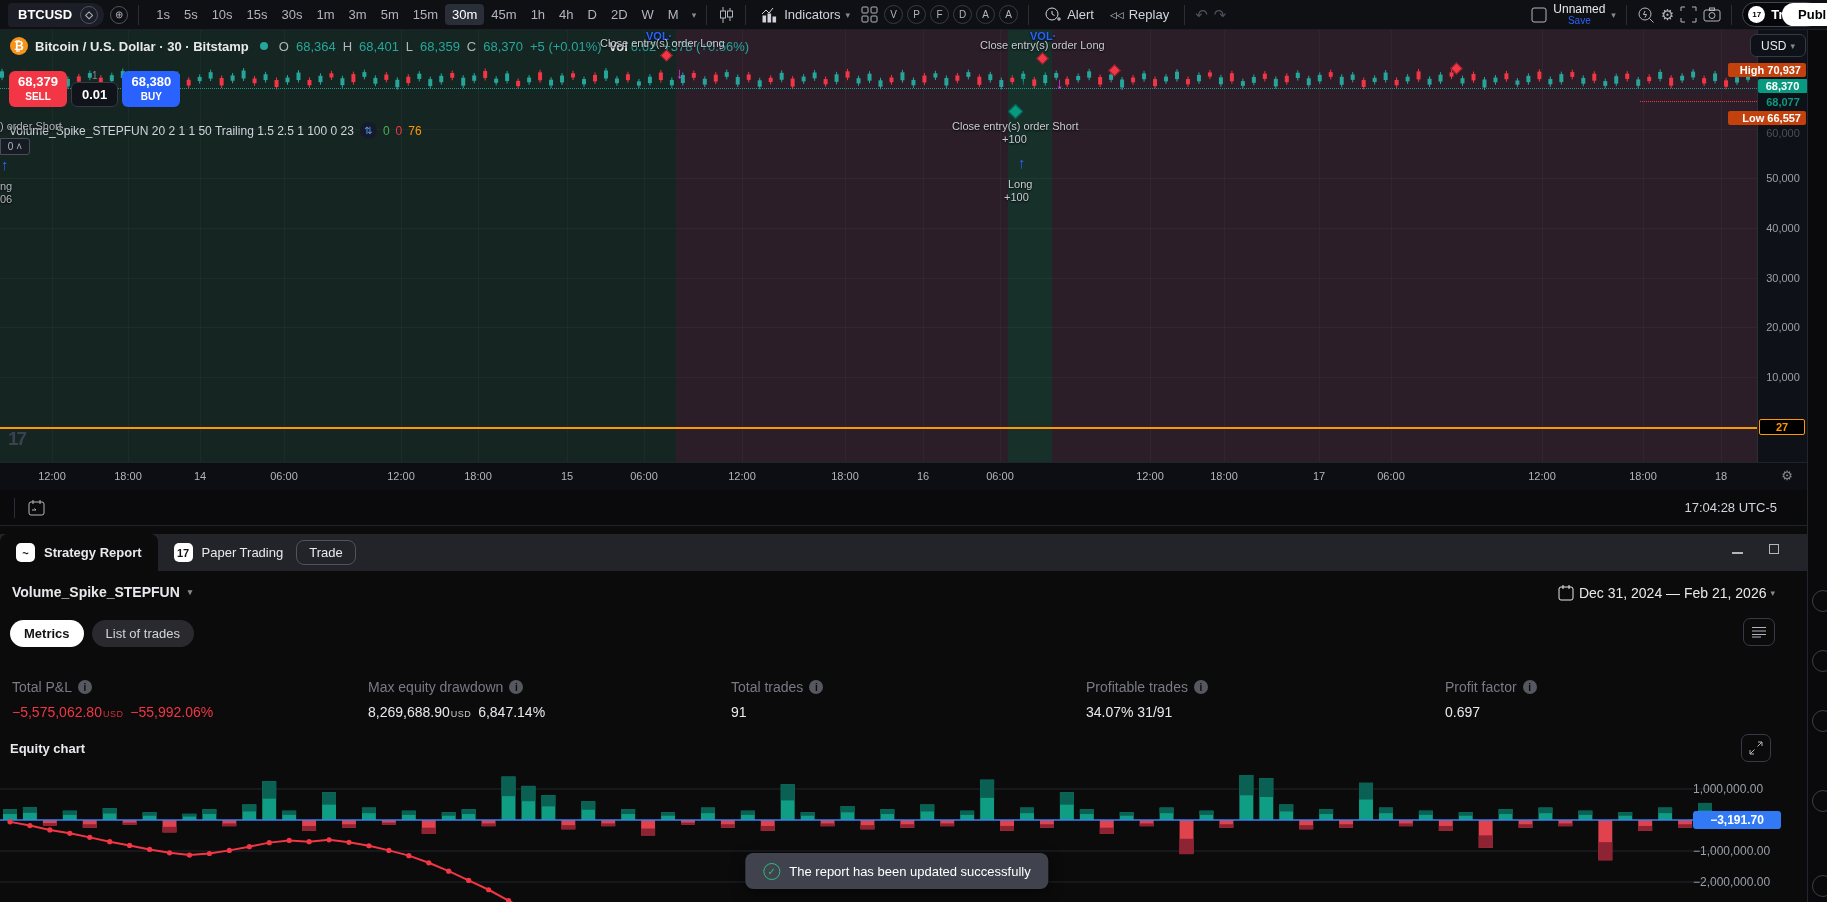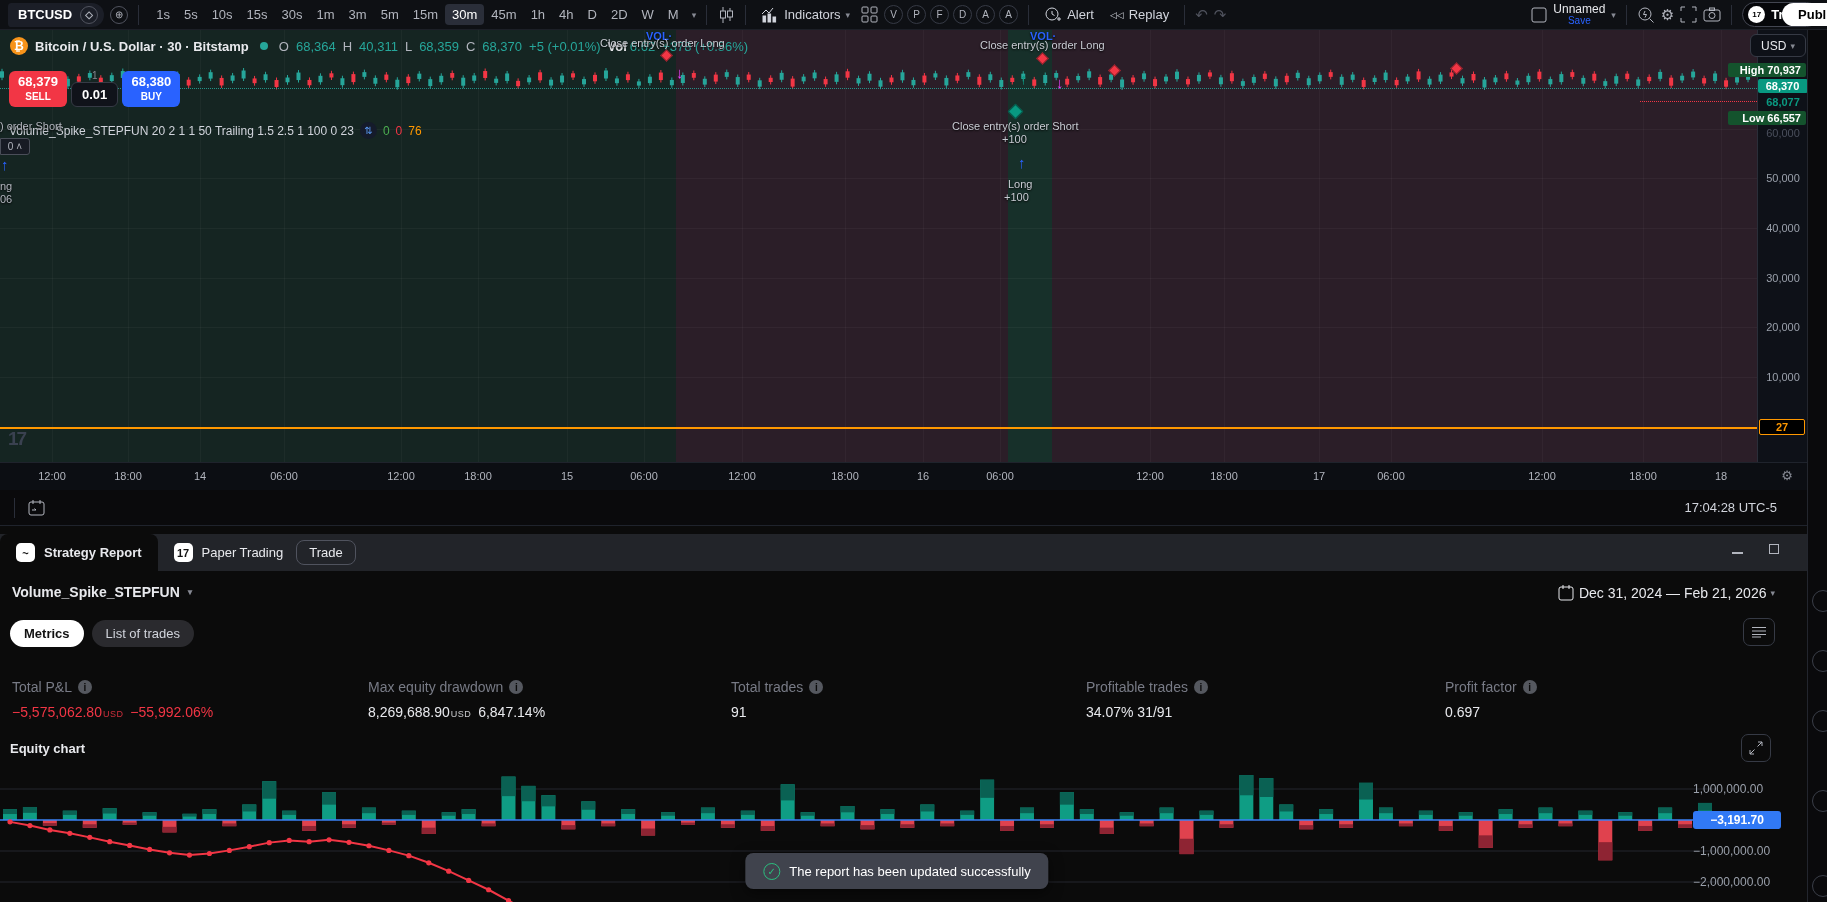--- a/index.html
+++ b/index.html
@@ -56,21 +56,21 @@
   .mk-arrow { position:absolute; font-size:15px; font-weight:bold; line-height:14px;}
   .a-mag { color:#e540fb;} .a-blue { color:#2962ff;} .a-teal { color:#0a9981;}
   .partial { position:absolute; left:0; font-size:11px; color:#b2b5be; text-shadow:0 1px 2px #000;}
   #partial-box { position:absolute; left:0; top:108px; width:30px; height:17px; background:#171b24; border:1px solid #4a4e59; border-radius:0 3px 3px 0; color:#b2b5be; font-size:10px; display:flex; align-items:center; justify-content:center; gap:3px;}
   #watermark { position:absolute; left:8px; top:398px; font-size:19px; font-weight:bold; color:#3a4150; letter-spacing:-2px;}
 
   
   #price-axis { position:absolute; left:1757px; top:30px; width:50px; height:432px; background:#0e1118; border-left:1px solid #2a2e39; font-size:11px; color:#9aa0ab;}
   .pa-scale { position:absolute; left:0; width:50px; text-align:center;}
   .pa-badge { position:absolute; color:#fff; font-weight:bold; font-size:11px; text-align:right; padding:1px 5px 1px 4px; border-radius:2px;}
-  .pa-blue { background:#14532d; left:-30px; width:78px;}
+  .pa-blue { background:#c2410c; left:-30px; width:78px;}
   #usd-btn { position:absolute; left:-8px; top:4px; width:56px; height:23px; border:1px solid #363a45; border-radius:6px; background:#0e1118; color:#e8e9ed; font-size:12px; display:flex; align-items:center; justify-content:center; gap:4px;}
   #orange-tag { position:absolute; left:1px; top:389px; width:46px; border:1px solid #ff9800; border-radius:2px; color:#ff9800; background:#000000; text-align:center; font-weight:bold; padding:1px 0;}
 
   
   #timeaxis { position:absolute; left:0; top:462px; width:1807px; height:28px; background:#0c0e13; border-top:1px solid #1f232c; font-size:11px; color:#b2b5be;}
   .ta-label { position:absolute; top:7px; transform:translateX(-50%);}
   #ta-gear { position:absolute; right:14px; top:5px; color:#868993; font-size:13px;}
   #rangebar { position:absolute; left:0; top:490px; width:1807px; height:36px; background:#0a0a0c; border-bottom:1px solid #1f232c; display:flex; align-items:center; padding:0 10px; gap:4px; font-size:12px; font-weight:bold; color:#b2b5be;}
   .range-btn { padding:4px 7px; border-radius:4px;}
   #clock { position:absolute; right:30px; font-weight:normal; font-size:13px; color:#d1d4dc;}
@@ -622,21 +622,21 @@
     <div id="dotline-red"></div>
     <div id="orange-line"></div>
 
     <div id="legend">
       <span id="btc-badge">₿</span>
       <span style="color:#e8e9ed;font-weight:bold;">Bitcoin / U.S. Dollar · 30 · Bitstamp</span>
       <span class="dot"></span>
       <span class="graytx">O</span>
         <span class="teal">68,364</span>
       <span class="graytx">H</span>
-        <span class="teal">40,311</span>
+        <span class="teal">68,401</span>
       <span class="graytx">L</span>
         <span class="teal">68,359</span>
       <span class="graytx">C</span>
         <span class="teal">68,370</span>
       <span class="teal">+5 (+0.01%)</span>
       <span style="color:#e8e9ed;font-weight:bold;">Vol</span>
       <span class="teal" style="margin-left:-4px">6.62</span>
       <span class="teal">+378 (+0.56%)</span>
     </div>
 

